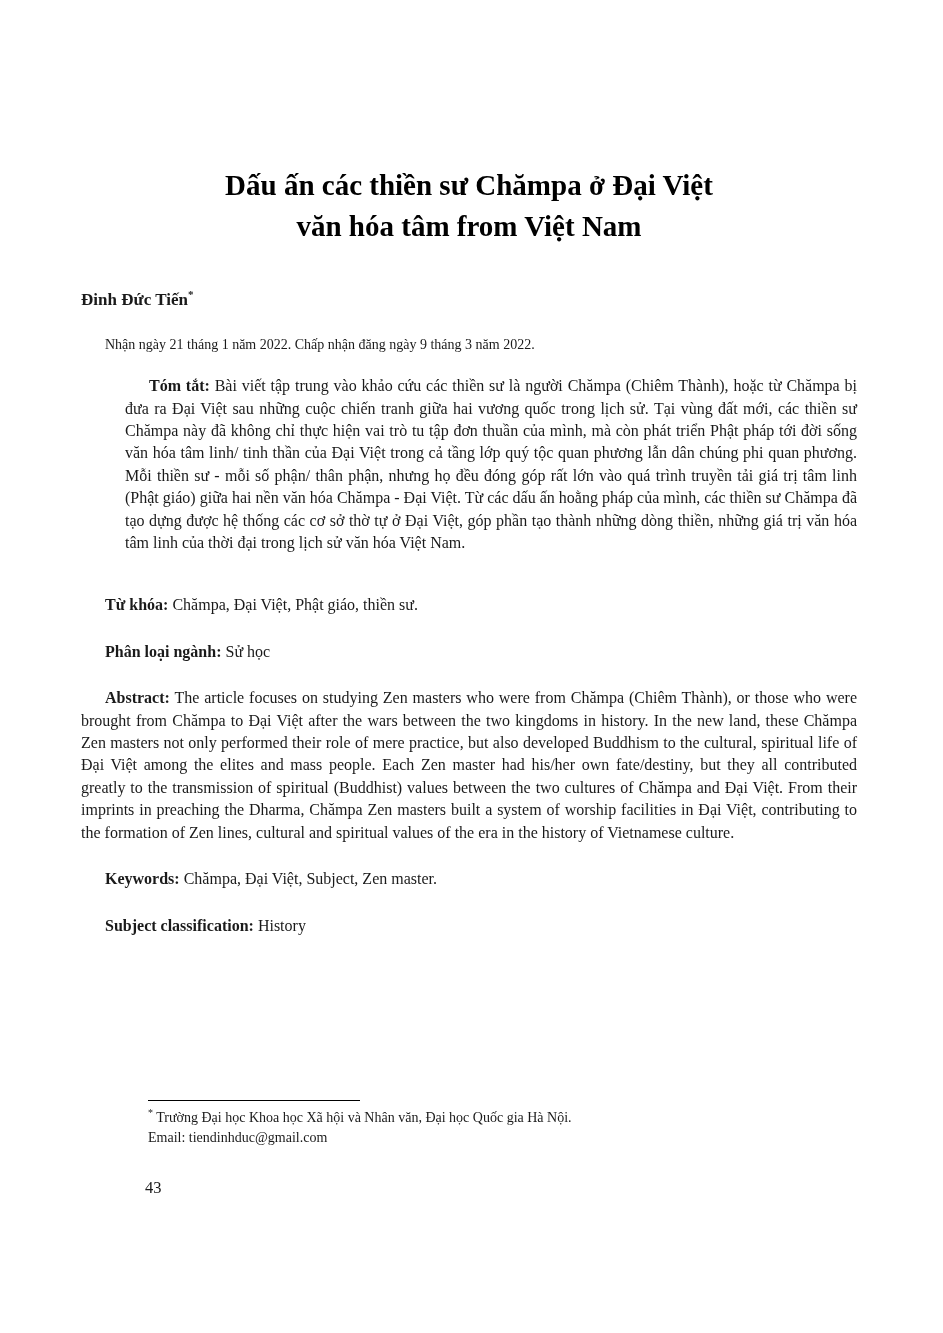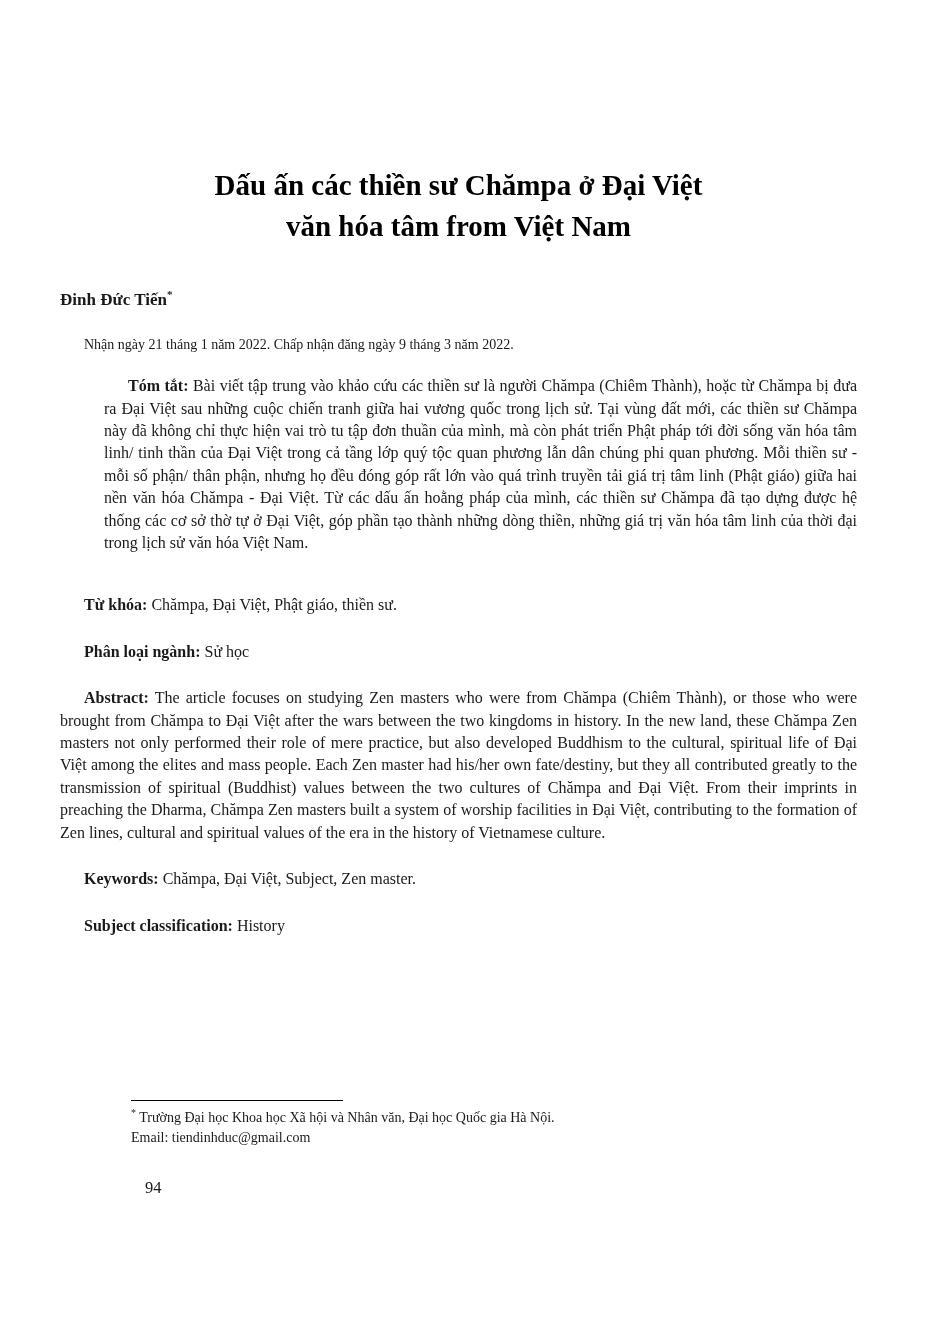--- a/index.html
+++ b/index.html
@@ -8,21 +8,21 @@
     background: #ffffff;
   }
   .page {
     position: relative;
     width: 943px;
     height: 1333px;
     background: #ffffff;
     color: #1a1a1a;
     font-family: "Liberation Serif", serif;
     box-sizing: border-box;
-    padding: 165px 86px 0 60px;
+    padding: 165px 86px 0 81px;
     overflow: hidden;
   }
   .title {
     margin: 0;
     font-size: 29px;
     font-weight: bold;
     text-align: center;
     line-height: 1.4;
     color: #000000;
   }
@@ -54,21 +54,21 @@
     margin-left: 44px;
   }
   .para.kw {
     margin-top: 40px;
   }
   .lead-label {
     font-weight: bold;
   }
   .footnote {
     position: absolute;
-    left: 131px;
+    left: 148px;
     right: 86px;
     top: 1100px;
     font-size: 14px;
     line-height: 20px;
   }
   .footnote-rule {
     width: 212px;
     border: none;
     border-top: 1.5px solid #000000;
     margin: 0 0 7px 0;
@@ -125,15 +125,15 @@
   </p>
 
   <div class="footnote">
     <hr class="footnote-rule">
     <div>
       <sup>*</sup><span> Trường Đại học Khoa học Xã hội và Nhân văn, Đại học Quốc gia Hà Nội.</span>
     </div>
     <div>Email: tiendinhduc@gmail.com</div>
   </div>
 
-  <div class="page-number">94</div>
+  <div class="page-number">43</div>
 
 </div>
 
 </body></html>

